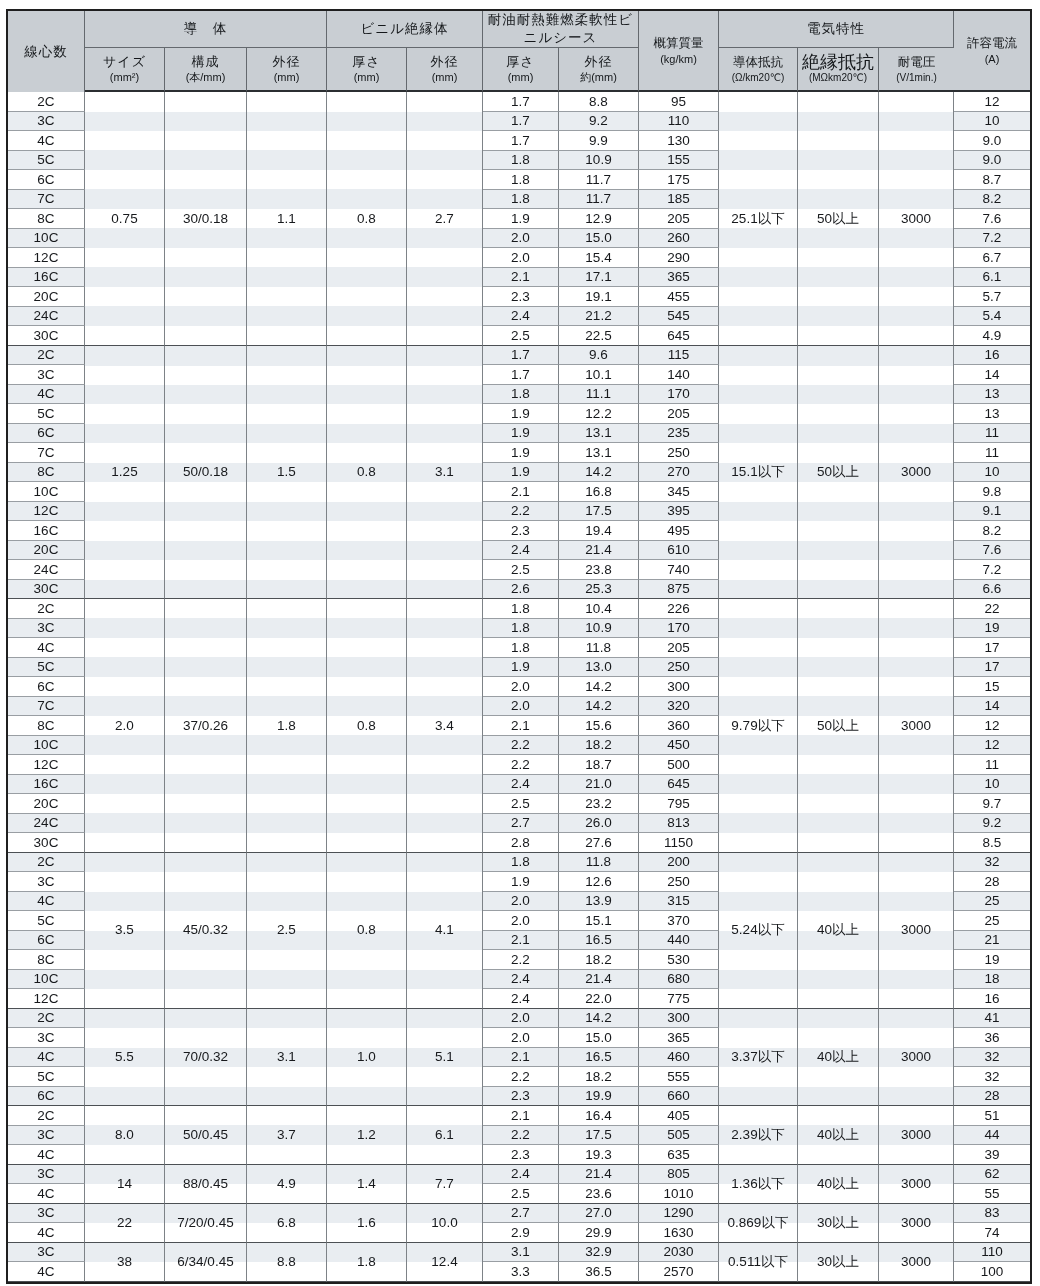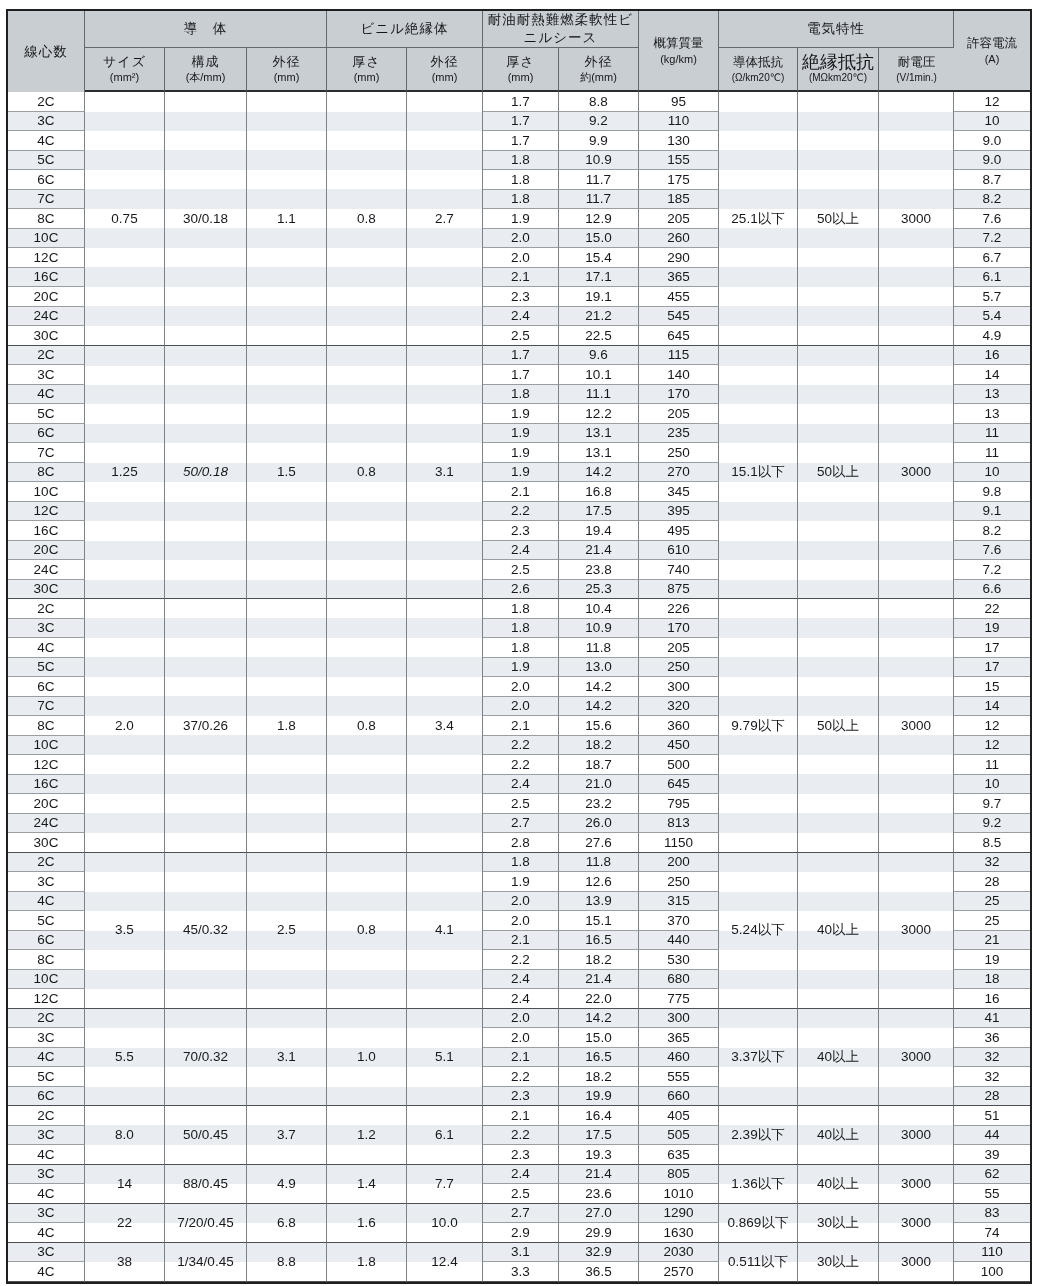--- a/index.html
+++ b/index.html
@@ -220,21 +220,21 @@
       <tr class="group-end">
         <td class="rowcell">30C</td>
         <td class="rowcell">2.5</td>
         <td class="rowcell">22.5</td>
         <td class="rowcell">645</td>
         <td class="rowcell">4.9</td>
       </tr>
       <tr class="stripe">
         <td class="rowcell">2C</td>
         <td class="merged" rowspan="13" style="background: repeating-linear-gradient(rgb(233, 237, 241) 0px, rgb(233, 237, 241) 19.5px, rgb(255, 255, 255) 19.5px, rgb(255, 255, 255) 39px);">1.25</td>
-        <td class="merged" rowspan="13" style="background: repeating-linear-gradient(rgb(233, 237, 241) 0px, rgb(233, 237, 241) 19.5px, rgb(255, 255, 255) 19.5px, rgb(255, 255, 255) 39px); font-style: italic;">50/0.18</td>
+        <td class="merged" rowspan="13" style="background: repeating-linear-gradient(rgb(233, 237, 241) 0px, rgb(233, 237, 241) 19.5px, rgb(255, 255, 255) 19.5px, rgb(255, 255, 255) 39px);">50/0.18</td>
         <td class="merged" rowspan="13" style="background: repeating-linear-gradient(rgb(233, 237, 241) 0px, rgb(233, 237, 241) 19.5px, rgb(255, 255, 255) 19.5px, rgb(255, 255, 255) 39px);">1.5</td>
         <td class="merged" rowspan="13" style="background: repeating-linear-gradient(rgb(233, 237, 241) 0px, rgb(233, 237, 241) 19.5px, rgb(255, 255, 255) 19.5px, rgb(255, 255, 255) 39px);">0.8</td>
         <td class="merged" rowspan="13" style="background: repeating-linear-gradient(rgb(233, 237, 241) 0px, rgb(233, 237, 241) 19.5px, rgb(255, 255, 255) 19.5px, rgb(255, 255, 255) 39px);">3.1</td>
         <td class="rowcell">1.7</td>
         <td class="rowcell">9.6</td>
         <td class="rowcell">115</td>
         <td class="merged" rowspan="13" style="background: repeating-linear-gradient(rgb(233, 237, 241) 0px, rgb(233, 237, 241) 19.5px, rgb(255, 255, 255) 19.5px, rgb(255, 255, 255) 39px);">15.1以下</td>
         <td class="merged" rowspan="13" style="background: repeating-linear-gradient(rgb(233, 237, 241) 0px, rgb(233, 237, 241) 19.5px, rgb(255, 255, 255) 19.5px, rgb(255, 255, 255) 39px);">50以上</td>
         <td class="merged" rowspan="13" style="background: repeating-linear-gradient(rgb(233, 237, 241) 0px, rgb(233, 237, 241) 19.5px, rgb(255, 255, 255) 19.5px, rgb(255, 255, 255) 39px);">3000</td>
         <td class="rowcell">16</td>
@@ -598,21 +598,21 @@
       <tr class="group-end">
         <td class="rowcell">4C</td>
         <td class="rowcell">2.9</td>
         <td class="rowcell">29.9</td>
         <td class="rowcell">1630</td>
         <td class="rowcell">74</td>
       </tr>
       <tr class="stripe">
         <td class="rowcell">3C</td>
         <td class="merged" rowspan="2" style="background: repeating-linear-gradient(rgb(233, 237, 241) 0px, rgb(233, 237, 241) 19.5px, rgb(255, 255, 255) 19.5px, rgb(255, 255, 255) 39px);">38</td>
-        <td class="merged" rowspan="2" style="background: repeating-linear-gradient(rgb(233, 237, 241) 0px, rgb(233, 237, 241) 19.5px, rgb(255, 255, 255) 19.5px, rgb(255, 255, 255) 39px);">1/34/0.45</td>
+        <td class="merged" rowspan="2" style="background: repeating-linear-gradient(rgb(233, 237, 241) 0px, rgb(233, 237, 241) 19.5px, rgb(255, 255, 255) 19.5px, rgb(255, 255, 255) 39px);">6/34/0.45</td>
         <td class="merged" rowspan="2" style="background: repeating-linear-gradient(rgb(233, 237, 241) 0px, rgb(233, 237, 241) 19.5px, rgb(255, 255, 255) 19.5px, rgb(255, 255, 255) 39px);">8.8</td>
         <td class="merged" rowspan="2" style="background: repeating-linear-gradient(rgb(233, 237, 241) 0px, rgb(233, 237, 241) 19.5px, rgb(255, 255, 255) 19.5px, rgb(255, 255, 255) 39px);">1.8</td>
         <td class="merged" rowspan="2" style="background: repeating-linear-gradient(rgb(233, 237, 241) 0px, rgb(233, 237, 241) 19.5px, rgb(255, 255, 255) 19.5px, rgb(255, 255, 255) 39px);">12.4</td>
         <td class="rowcell">3.1</td>
         <td class="rowcell">32.9</td>
         <td class="rowcell">2030</td>
         <td class="merged" rowspan="2" style="background: repeating-linear-gradient(rgb(233, 237, 241) 0px, rgb(233, 237, 241) 19.5px, rgb(255, 255, 255) 19.5px, rgb(255, 255, 255) 39px);">0.511以下</td>
         <td class="merged" rowspan="2" style="background: repeating-linear-gradient(rgb(233, 237, 241) 0px, rgb(233, 237, 241) 19.5px, rgb(255, 255, 255) 19.5px, rgb(255, 255, 255) 39px);">30以上</td>
         <td class="merged" rowspan="2" style="background: repeating-linear-gradient(rgb(233, 237, 241) 0px, rgb(233, 237, 241) 19.5px, rgb(255, 255, 255) 19.5px, rgb(255, 255, 255) 39px);">3000</td>
         <td class="rowcell">110</td>

